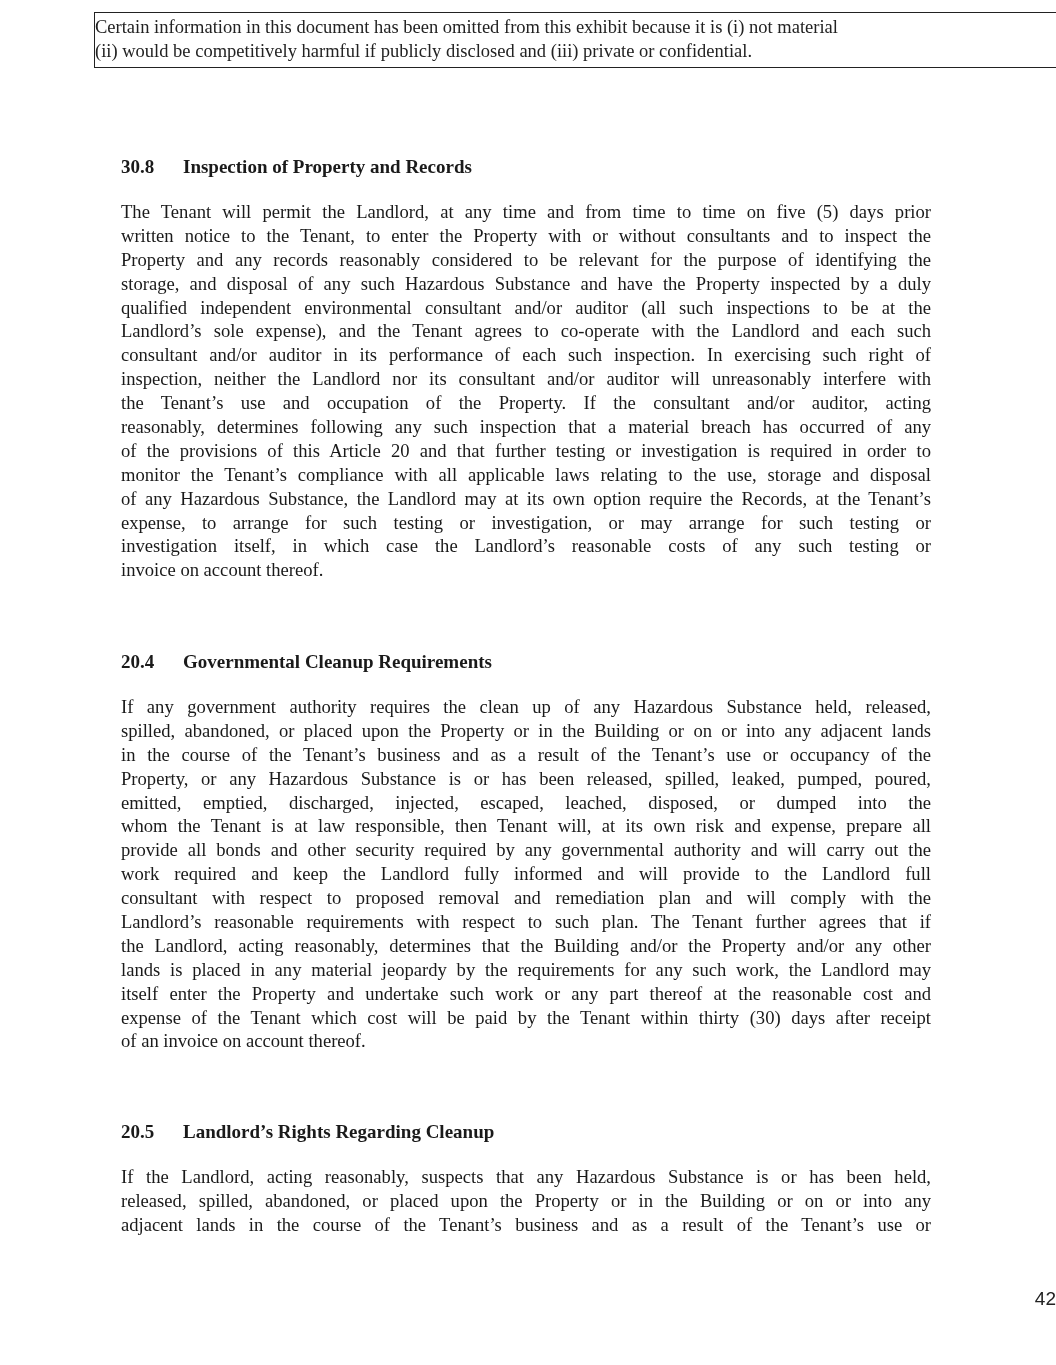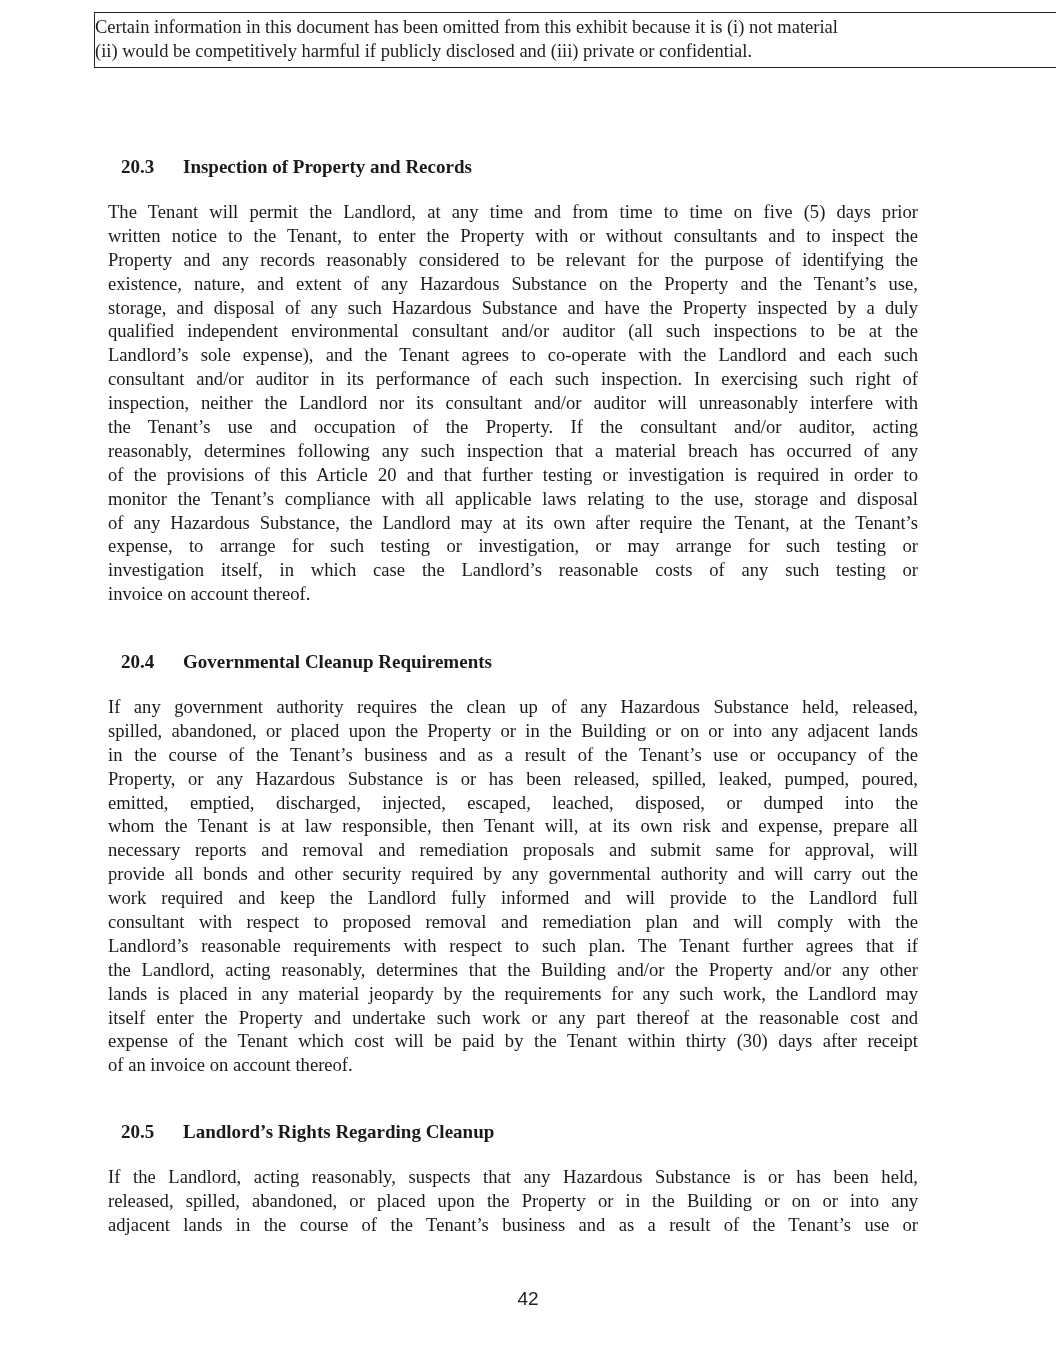--- a/index.html
+++ b/index.html
@@ -10,74 +10,72 @@
       border: 1.5px solid #222; box-sizing: border-box;
       font-size: 18.5px; line-height: 24px; padding-top: 2px;
       color: #222;
     }
     .notice div { white-space: nowrap; }
     .heading {
       position: absolute; left: 121px; font-weight: bold; font-size: 19px;
       white-space: nowrap; color: #1a1a1a;
     }
     .heading .num { display: inline-block; width: 62px; }
-    .para { position: absolute; left: 108px; width: 810px; font-size: 18.6px; font-family: Liberation Serif, serif; }
+    .para { position: absolute; left: 121px; width: 810px; font-size: 18.6px; font-family: Liberation Serif, serif; }
     .line {
       height: 23.9px; line-height: 23.9px;
       text-align: justify; text-align-last: justify; white-space: nowrap;
       overflow: visible;
     }
     .line.last { text-align-last: left; }
     .page-number {
-      position: absolute; left: 0; width: 1056px; top: 1288px; text-align: center;
+      position: absolute; left: 0; width: 1056px; top: 1288px; text-align: right;
       font-family: "Liberation Sans", sans-serif; font-size: 19px; color: #222;
     }
   </style>
 </head>
 <body>
 
 <div class="notice">
   <div>Certain information in this document has been omitted from this exhibit because it is (i) not material</div>
   <div>(ii) would be competitively harmful if publicly disclosed and (iii) private or confidential.</div>
 </div>
 
 <div class="heading" style="top:156px;">
-  <span class="num">20.3</span><span>Inspection of Property and Records</span>
+  <span class="num">30.8</span><span>Inspection of Property and Records</span>
 </div>
 <div class="para" style="top:200px;">
     <div class="line">The Tenant will permit the Landlord, at any time and from time to time on five (5) days prior</div>
     <div class="line">written notice to the Tenant, to enter the Property with or without consultants and to inspect the</div>
     <div class="line">Property and any records reasonably considered to be relevant for the purpose of identifying the</div>
-    <div class="line">existence, nature, and extent of any Hazardous Substance on the Property and the Tenant’s use,</div>
     <div class="line">storage, and disposal of any such Hazardous Substance and have the Property inspected by a duly</div>
     <div class="line">qualified independent environmental consultant and/or auditor (all such inspections to be at the</div>
     <div class="line">Landlord’s sole expense), and the Tenant agrees to co-operate with the Landlord and each such</div>
     <div class="line">consultant and/or auditor in its performance of each such inspection.  In exercising such right of</div>
     <div class="line">inspection, neither the Landlord nor its consultant and/or auditor will unreasonably interfere with</div>
     <div class="line">the Tenant’s use and occupation of the Property.  If the consultant and/or auditor, acting</div>
     <div class="line">reasonably, determines following any such inspection that a material breach has occurred of any</div>
     <div class="line">of the provisions of this Article 20 and that further testing or investigation is required in order to</div>
     <div class="line">monitor the Tenant’s compliance with all applicable laws relating to the use, storage and disposal</div>
-    <div class="line">of any Hazardous Substance, the Landlord may at its own after require the Tenant, at the Tenant’s</div>
+    <div class="line">of any Hazardous Substance, the Landlord may at its own option require the Records, at the Tenant’s</div>
     <div class="line">expense, to arrange for such testing or investigation, or may arrange for such testing or</div>
     <div class="line">investigation itself, in which case the Landlord’s reasonable costs of any such testing or</div>
     <div class="line last">invoice on account thereof.</div>
   </div>
 
 <div class="heading" style="top:651px;">
   <span class="num">20.4</span><span>Governmental Cleanup Requirements</span>
 </div>
 <div class="para" style="top:695px;">
     <div class="line">If any government authority requires the clean up of any Hazardous Substance held, released,</div>
     <div class="line">spilled, abandoned, or placed upon the Property or in the Building or on or into any adjacent lands</div>
     <div class="line">in the course of the Tenant’s business and as a result of the Tenant’s use or occupancy of the</div>
     <div class="line">Property, or any Hazardous Substance is or has been released, spilled, leaked, pumped, poured,</div>
     <div class="line">emitted, emptied, discharged, injected, escaped, leached, disposed, or dumped into the</div>
     <div class="line">whom the Tenant is at law responsible, then Tenant will, at its own risk and expense, prepare all</div>
-    <div class="line">necessary reports and removal and remediation proposals and submit same for approval, will</div>
     <div class="line">provide all bonds and other security required by any governmental authority and will carry out the</div>
     <div class="line">work required and keep the Landlord fully informed and will provide to the Landlord full</div>
     <div class="line">consultant with respect to proposed removal and remediation plan and will comply with the</div>
     <div class="line">Landlord’s reasonable requirements with respect to such plan.  The Tenant further agrees that if</div>
     <div class="line">the Landlord, acting reasonably, determines that the Building and/or the Property and/or any other</div>
     <div class="line">lands is placed in any material jeopardy by the requirements for any such work, the Landlord may</div>
     <div class="line">itself enter the Property and undertake such work or any part thereof at the reasonable cost and</div>
     <div class="line">expense of the Tenant which cost will be paid by the Tenant within thirty (30) days after receipt</div>
     <div class="line last">of an invoice on account thereof.</div>
   </div>

